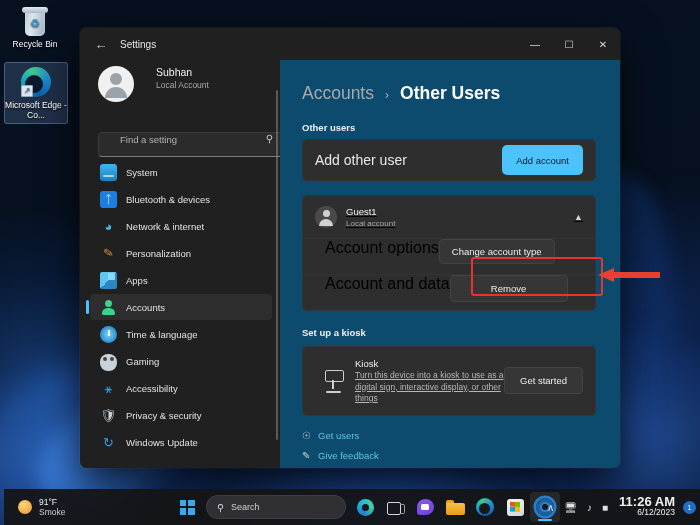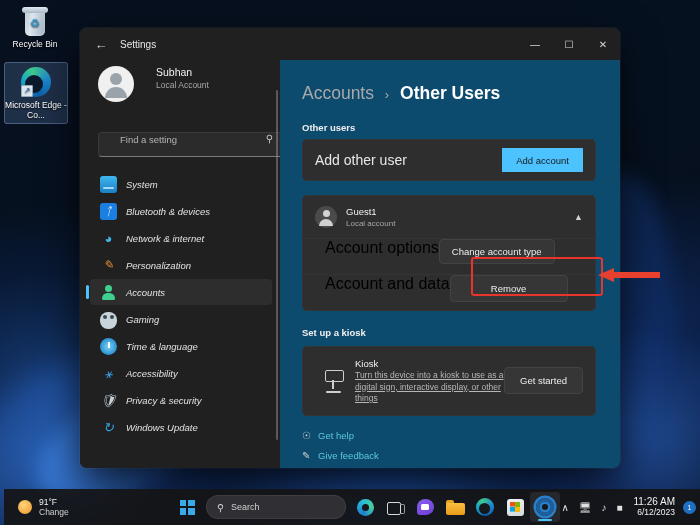--- a/index.html
+++ b/index.html
@@ -76,21 +76,21 @@
   .ptype{color:#a8a8a8;font-size:8.5px;line-height:12px;}
 
   #search-wrap{margin:14px 0 0 18px;width:195px;height:25px;background:#2b2b2b;
     border:1px solid #3a3a3a;border-bottom:1px solid #7c7c7c;border-radius:4px;
     display:flex;align-items:flex-start;padding:0 19px;box-sizing:border-box;}
   #search-input{flex:1;background:transparent;border:none;outline:none;color:#d6d6d6;
     font-size:9.5px;font-family:"Liberation Sans", sans-serif;}
   #search-input::placeholder{color:#b4b4b4;}
   .search-ic{color:#c9c9c9;font-size:10px;}
 
-  #navlist{margin-top:14px;font-style:italic;}
+  #navlist{margin-top:2px;}
   .nav{display:flex;align-items:center;height:26px;margin:1px 8px 1px 10px;
     border-radius:4px;padding-left:10px;position:relative;}
   .nav.sel{background:#2d2d2d;}
   .nav.sel::before{content:"";position:absolute;left:-4px;top:6px;width:3px;height:14px;
     border-radius:2px;background:#4cc2ff;}
   .nav .ic{width:17px;height:17px;margin-right:9px;flex:none;position:relative;}
   .nav .lbl{color:#e2e2e2;font-size:9.5px;}
 
   .ic-system{background:linear-gradient(180deg,#3fb6ef,#1b7fc4);border-radius:3px;}
   .ic-system::after{content:"";position:absolute;left:3px;top:11px;width:11px;height:2px;background:#9fd9f7;border-radius:1px;}
@@ -119,27 +119,27 @@
   .bc-a{color:#a9a9a9;}
   .bc-sep{color:#a9a9a9;margin:0 6px;font-size:13px;}
   .bc-b{color:#ffffff;font-weight:bold;}
 
   .sect-title{color:#f0f0f0;font-size:9.5px;font-weight:bold;margin-bottom:6px;}
 
   .card{background:#2e2e2e;border:1px solid #343434;border-radius:5px;}
   .row{display:flex;align-items:center;padding:0 12px;height:40px;box-sizing:border-box;}
   .row .rlabel{color:#e8e8e8;font-size:14px;flex:1;}
 
-  .btn-accent{background:#4cc2ff;color:#1a1a1a;font-size:9.5px;border:none;border-radius:0;
-    height:24px;padding:0 14px;font-family:"Liberation Sans", sans-serif;}
+  .btn-accent{background:#4cc2ff;color:#1a1a1a;font-size:9.5px;border:none;border-radius:5px;
+    height:30px;padding:0 14px;font-family:"Liberation Sans", sans-serif;}
   .btn-std{background:#363636;color:#ededed;font-size:9.5px;border:1px solid #434343;
     border-radius:4px;height:25px;padding:0 12px;font-family:"Liberation Sans", sans-serif;}
 
   #guest-card{margin-top:14px;}
-  #guest-head{display:flex;align-items:center;height:42px;padding:0 12px;box-sizing:border-box;}
+  #guest-head{display:flex;align-items:center;height:42px;padding:0 12px;box-sizing:border-box;text-decoration:underline;}
   .gavatar{width:22px;height:22px;border-radius:50%;background:#4a4a4a;position:relative;flex:none;}
   .gavatar::before{content:"";position:absolute;left:7.5px;top:4px;width:7px;height:7px;border-radius:50%;background:#d2d2d2;}
   .gavatar::after{content:"";position:absolute;left:4px;top:13px;width:14px;height:7px;border-radius:7px 7px 0 0;background:#d2d2d2;}
   .gname{color:#f0f0f0;font-size:9.5px;line-height:12px;}
   .gtype{color:#a6a6a6;font-size:8px;line-height:11px;}
   .chev{color:#d2d2d2;font-size:9px;}
   .subrow{display:flex;align-items:flex-start;height:36px;padding:0 12px 0 22px;box-sizing:border-box;
     border-top:1px solid #343434;}
 
   #remove-highlight{position:absolute;border:2px solid #e8342a;border-radius:3px;pointer-events:none;}
@@ -216,21 +216,21 @@
   .store i.b{top:auto;bottom:3.5px;background:#ffb900;}
 
   .gear{width:18px;height:18px;border-radius:50%;
     background:radial-gradient(circle at 50% 50%,#2b7fc9 0 40%,#1b5f9e 41% 100%);position:relative;
     box-shadow:0 0 0 2.5px #2b7fc9;}
   .gear::after{content:"";position:absolute;left:6px;top:6px;width:6px;height:6px;border-radius:50%;background:#16181c;}
 
   #tray{position:absolute;right:8px;bottom:0;height:36px;display:flex;align-items:center;}
   .tr{margin:0 5px;color:#e0e0e0;font-size:10px;display:flex;align-items:center;}
   #clock{text-align:right;margin:0 8px 0 6px;}
-  #clock .t{color:#f2f2f2;font-size:10px;line-height:10px;}
+  #clock .t{color:#f2f2f2;font-size:13px;line-height:10px;font-weight:bold;}
   #clock .d{color:#f2f2f2;font-size:8.5px;line-height:11px;}
   .notifdot{width:13px;height:13px;border-radius:50%;background:#1e6fc4;color:#fff;
     font-size:7px;line-height:13px;text-align:center;}
 </style>
 </head>
 <body>
 
 <div id="desktop">
   <div class="bloom b1"></div>
   <div class="bloom b2"></div>
@@ -303,31 +303,35 @@
           <span class="lbl">Bluetooth &amp; devices</span>
         </div>
         <div class="nav">
           <span class="ic ic-net">◕</span>
           <span class="lbl">Network &amp; internet</span>
         </div>
         <div class="nav">
           <span class="ic ic-pers">✎</span>
           <span class="lbl">Personalization</span>
         </div>
+        <div class="nav">
+          <span class="ic ic-apps"></span>
+          <span class="lbl">Apps</span>
+        </div>
         <div class="nav sel">
           <span class="ic ic-acct"></span>
           <span class="lbl">Accounts</span>
         </div>
         <div class="nav">
+          <span class="ic ic-time"></span>
+          <span class="lbl">Time &amp; language</span>
+        </div>
+        <div class="nav">
           <span class="ic ic-game"></span>
           <span class="lbl">Gaming</span>
-        </div>
-        <div class="nav">
-          <span class="ic ic-time"></span>
-          <span class="lbl">Time &amp; language</span>
         </div>
         <div class="nav">
           <span class="ic ic-acc">⚹</span>
           <span class="lbl">Accessibility</span>
         </div>
         <div class="nav">
           <span class="ic ic-priv">🛡</span>
           <span class="lbl">Privacy &amp; security</span>
         </div>
         <div class="nav">
@@ -383,21 +387,21 @@
           </span>
         <div style="flex:1;">
           <div class="ktitle">Kiosk</div>
           <div class="kdesc">Turn this device into a kiosk to use as a digital sign, interactive display, or other things</div>
         </div>
         <button class="btn-std" style="height:27px;padding:0 15px;">Get started</button>
       </div>
 
       <div class="linkrow" style="margin-top:14px;">
         <span class="lic">☉</span>
-        <span class="ltxt">Get help</span>
+        <span class="ltxt">Get users</span>
       </div>
       <div class="linkrow">
         <span class="lic">✎</span>
         <span class="ltxt">Give feedback</span>
       </div>
 
     </div>
   </div>
 </div>
 
@@ -406,21 +410,21 @@
 <svg id="red-arrow" viewBox="0 0 62 14">
   <polygon points="0,7 16,0 16,4 62,4 62,10 16,10 16,14" fill="#e8402f"></polygon>
 </svg>
 
 <div id="taskbar">
 
   <div id="weather">
     <span class="sun"></span>
     <div>
       <div class="wtemp">91°F</div>
-      <div class="wdesc">Change</div>
+      <div class="wdesc">Smoke</div>
     </div>
   </div>
 
   <div id="tcenter">
     <div class="tb">
       <span class="w-logo">
           <i></i>
           <i></i>
           <i></i>
           <i></i>

